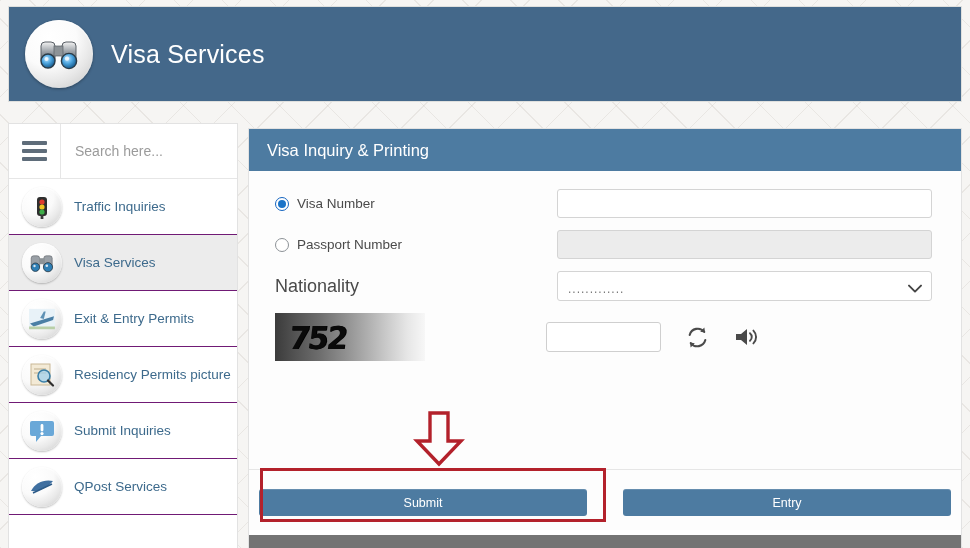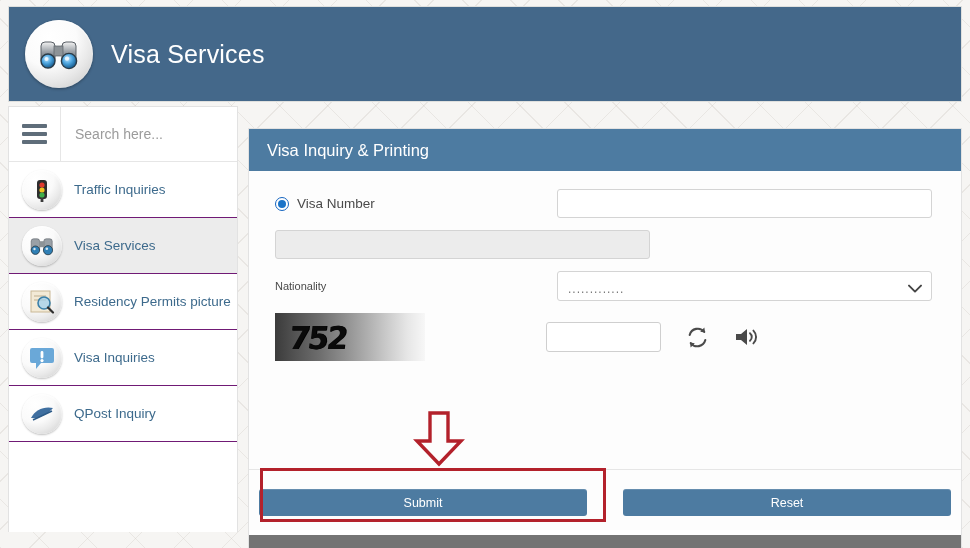--- a/index.html
+++ b/index.html
@@ -53,21 +53,21 @@
     color: #ffffff;
     font-size: 25px;
     font-weight: 400;
     margin-left: 18px;
     letter-spacing: .2px;
   }
 
   
   .sidebar {
     position: absolute;
-    left: 8px; top: 106px;
+    left: 8px; top: 123px;
     width: 230px;
     height: 426px;
     background: #ffffff;
     border: 1px solid #e2e2e2;
     border-bottom: none;
     overflow: hidden;
   }
   .search-row {
     height: 55px;
     display: flex;
@@ -183,21 +183,21 @@
     width: 8px; height: 8px;
     border-radius: 50%;
     background: #1a73c8;
   }
   .radio-label {
     margin-left: 8px;
     font-size: 13.5px;
     color: #4a4a4a;
   }
   .field-label {
-    font-size: 11px;
+    font-size: 18px;
     color: #4a4a4a;
   }
 
   .text-input {
     width: 375px; height: 29px;
     border: 1px solid #d4d4d4;
     border-radius: 3px;
     background: #fff;
     outline: none;
     padding: 0 8px;
@@ -378,20 +378,31 @@
           <rect x="18" y="12" width="9" height="10" fill="#8d9397"></rect>
           <circle cx="12" cy="27" r="7" fill="#2f7fb5" stroke="#2b3b47" stroke-width="1.4"></circle>
           <circle cx="33" cy="27" r="7.6" fill="#2f7fb5" stroke="#2b3b47" stroke-width="1.4"></circle>
           <circle cx="10.5" cy="25" r="2" fill="#ffffff" opacity=".8"></circle>
           <circle cx="31" cy="24.6" r="2.2" fill="#ffffff" opacity=".8"></circle>
         </svg>
       </div>
       <div class="nav-label">Visa Services</div>
     </div>
 
+    <div class="nav-item">
+      <div class="nav-icon">
+        <svg width="28" height="24" viewBox="0 0 30 26" aria-hidden="true">
+          <rect x="1" y="2" width="28" height="22" fill="#e8f2f8"></rect>
+          <path d="M2 18 L28 10 L27 14 L6 21 Z" fill="#4a7fa5"></path>
+          <path d="M13 12 L17 5 L19 5 L17 13 Z" fill="#5f92b5"></path>
+          <path d="M1 21 L29 21 L29 24 L1 24 Z" fill="#b9cfa8"></path>
+        </svg>
+      </div>
+      <div class="nav-label">Exit &amp; Entry Permits</div>
+    </div>
 
     <div class="nav-item">
       <div class="nav-icon">
         <svg width="28" height="26" viewBox="0 0 28 26" aria-hidden="true">
           <rect x="3" y="2" width="19" height="21" fill="#f3ead6" stroke="#c9b896" stroke-width="1"></rect>
           <line x1="6" y1="7" x2="18" y2="7" stroke="#bfae8d" stroke-width="1"></line>
           <line x1="6" y1="11" x2="18" y2="11" stroke="#bfae8d" stroke-width="1"></line>
           <circle cx="16" cy="14" r="6" fill="#9ed0ee" fill-opacity=".72" stroke="#3a7fa8" stroke-width="1.6"></circle>
           <line x1="20" y1="18.5" x2="25" y2="23.5" stroke="#2f2f2f" stroke-width="2.2" stroke-linecap="round"></line>
         </svg>
@@ -400,32 +411,32 @@
     </div>
 
     <div class="nav-item">
       <div class="nav-icon">
         <svg width="28" height="26" viewBox="0 0 28 26" aria-hidden="true">
           <path d="M4 3 H24 A2 2 0 0 1 26 5 V16 A2 2 0 0 1 24 18 H13 L8 24 V18 H4 A2 2 0 0 1 2 16 V5 A2 2 0 0 1 4 3 Z" fill="#6aa8d8"></path>
           <rect x="12.6" y="6" width="2.8" height="7.5" rx="1.4" fill="#ffffff"></rect>
           <circle cx="14" cy="15.6" r="1.6" fill="#ffffff"></circle>
         </svg>
       </div>
-      <div class="nav-label">Visa Inquiries</div>
+      <div class="nav-label">Submit Inquiries</div>
     </div>
 
 
     <div class="nav-item">
       <div class="nav-icon">
         <svg width="28" height="24" viewBox="0 0 28 24" aria-hidden="true">
           <path d="M3 16 C7 8 16 4 25 6 C20 12 12 17 3 16 Z" fill="#3f6fa0"></path>
           <path d="M5 18 L24 9" stroke="#2d5b88" stroke-width="1.4"></path>
         </svg>
       </div>
-      <div class="nav-label">QPost Inquiry</div>
+      <div class="nav-label">QPost Services</div>
     </div>
 
   </div>
 
   <div class="panel">
 
     <div class="panel-header">
       <div class="panel-title">Visa Inquiry &amp; Printing</div>
     </div>
 
@@ -433,20 +444,24 @@
 
       <div class="form-row">
         <div class="form-label-col">
           <span class="radio checked"></span>
           <span class="radio-label">Visa Number</span>
         </div>
         <input class="text-input" type="text" value="" style="">
       </div>
 
       <div class="form-row">
+        <div class="form-label-col">
+          <span class="radio"></span>
+          <span class="radio-label">Passport Number</span>
+        </div>
         <input class="text-input" type="text" disabled="" value="" style="">
       </div>
 
       <div class="form-row">
         <div class="form-label-col">
           <span class="field-label">Nationality</span>
         </div>
         <div class="select-wrap">
           <div class="select-box">
             <span>.............</span>
@@ -479,21 +494,21 @@
             <path d="M16 8.2 A5 5 0 0 1 16 15.8" fill="none" stroke="#4a4a4a" stroke-width="1.9" stroke-linecap="round"></path>
             <path d="M19.4 5.6 A9 9 0 0 1 19.4 18.4" fill="none" stroke="#4a4a4a" stroke-width="1.9" stroke-linecap="round"></path>
           </svg>
         </span>
       </div>
 
     </div>
 
     <div class="button-bar">
       <button class="btn">Submit</button>
-      <button class="btn">Reset</button>
+      <button class="btn">Entry</button>
     </div>
 
   </div>
 
   <div class="annot-box"></div>
 
   <div class="annot-arrow">
     <svg width="52" height="58" viewBox="0 0 52 58" aria-hidden="true">
       <path d="M17 3 H35 V31 H48 L26 54 L4 31 H17 Z" fill="none" stroke="#b3212b" stroke-width="3.4" stroke-linejoin="miter"></path>
     </svg>

